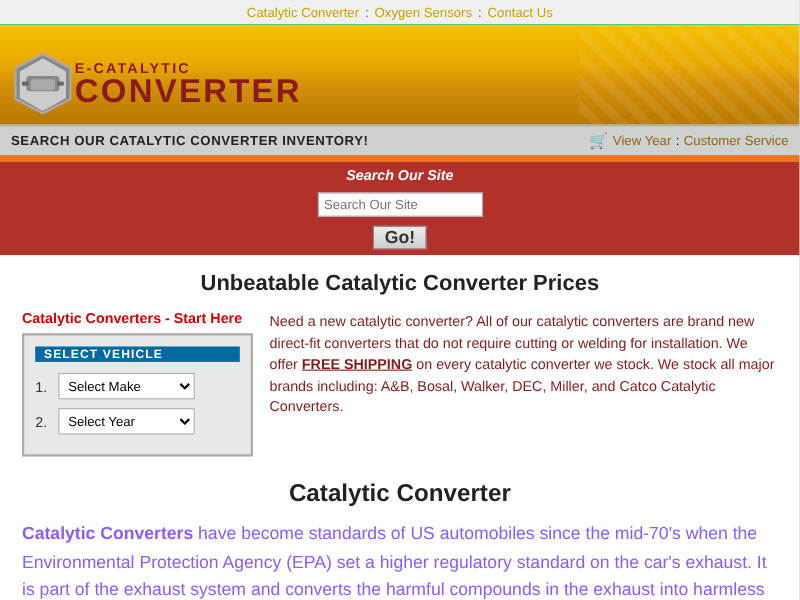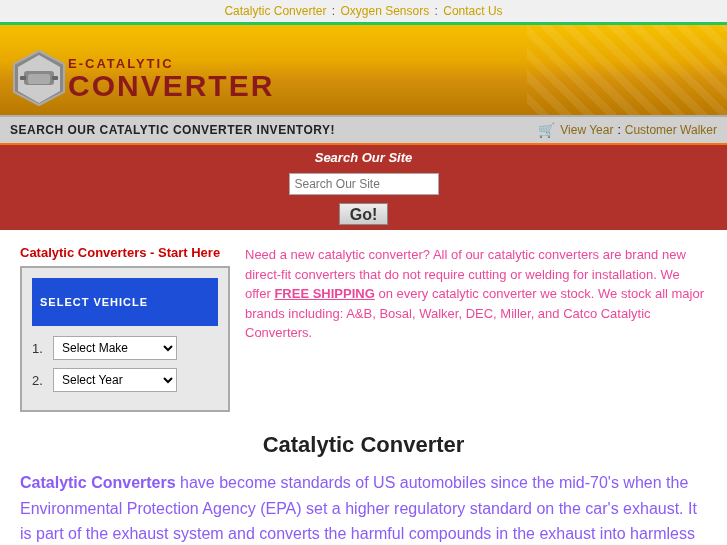--- a/index.html
+++ b/index.html
@@ -13,21 +13,21 @@
     .page-wrapper {
       width: 727px;
       background: #fff;
       overflow: hidden;
     }
     
     .top-nav {
       background: #f0f0f0;
       text-align: center;
       padding: 4px 0;
-      border-bottom: 3px solid #22c55e;
+      border-bottom: 1px solid #22c55e;
       font-size: 12px;
     }
     .top-nav a {
       color: #c8a000;
       text-decoration: none;
       font-size: 12px;
     }
     .top-nav span { color: #555; margin: 0 2px; }
 
     
@@ -71,21 +71,21 @@
     }
 
     
     .search-bar-row {
       background: #d0d0d0;
       padding: 5px 10px;
       display: flex;
       align-items: center;
       justify-content: space-between;
       border-top: 2px solid #b0b0b0;
-      border-bottom: 2px solid #f97316;
+      border-bottom: 6px solid #f97316;
     }
     .search-inventory-text {
       font-size: 12px;
       font-weight: bold;
       color: #222;
       letter-spacing: 0.5px;
       text-transform: uppercase;
     }
     .cart-area {
       display: flex;
@@ -155,26 +155,26 @@
       font-size: 13px;
       font-weight: bold;
       margin-bottom: 6px;
     }
     .select-vehicle-box {
       border: 2px solid #aaa;
       background: #e8e8e8;
       padding: 10px;
     }
     .select-vehicle-header {
-      background: #1d4ed8;
+      background: #0369a1;
       color: #fff;
       font-size: 11px;
       font-weight: bold;
       text-transform: uppercase;
-      padding: 18px 8px;
+      padding: 1px 8px;
       margin-bottom: 10px;
       letter-spacing: 1px;
     }
     .select-row {
       display: flex;
       align-items: center;
       margin-bottom: 8px;
       gap: 6px;
     }
     .select-row-num {
@@ -203,21 +203,21 @@
       margin-left: 20px;
       text-transform: uppercase;
       letter-spacing: 1px;
     }
 
     
     .right-text {
       flex: 1;
       font-size: 13px;
       line-height: 1.5;
-      color: #ec4899;
+      color: #7f1d1d;
     }
     .right-text .free-shipping {
       font-weight: bold;
       text-decoration: underline;
     }
 
     
     .section-heading {
       text-align: center;
       font-size: 22px;
@@ -277,32 +277,33 @@
       <span class="logo-converter">CONVERTER</span>
     </div>
   </div>
 
   <div class="search-bar-row">
     <span class="search-inventory-text">SEARCH OUR CATALYTIC CONVERTER INVENTORY!</span>
     <div class="cart-area">
       <span class="cart-icon">🛒</span>
       <a href="#">View Year</a>
       <span> : </span>
-      <a href="#">Customer Walker</a>
+      <a href="#">Customer Service</a>
     </div>
   </div>
 
   <div class="site-search-row">
     <span class="site-search-label">Search Our Site</span>
     <input type="text" class="site-search-input" placeholder="Search Our Site" style="">
     <button class="go-btn">Go!</button>
   </div>
 
   <div class="main-content">
 
+    <h1 class="page-heading">Unbeatable Catalytic Converter Prices</h1>
 
     <div class="content-area">
 
       <div class="vehicle-selector-col">
         <div class="catalytic-start-label">Catalytic Converters - Start Here</div>
         <div class="select-vehicle-box">
           <div class="select-vehicle-header">SELECT VEHICLE</div>
           <div class="select-row">
             <span class="select-row-num">1.</span>
             <select class="vehicle-select">

